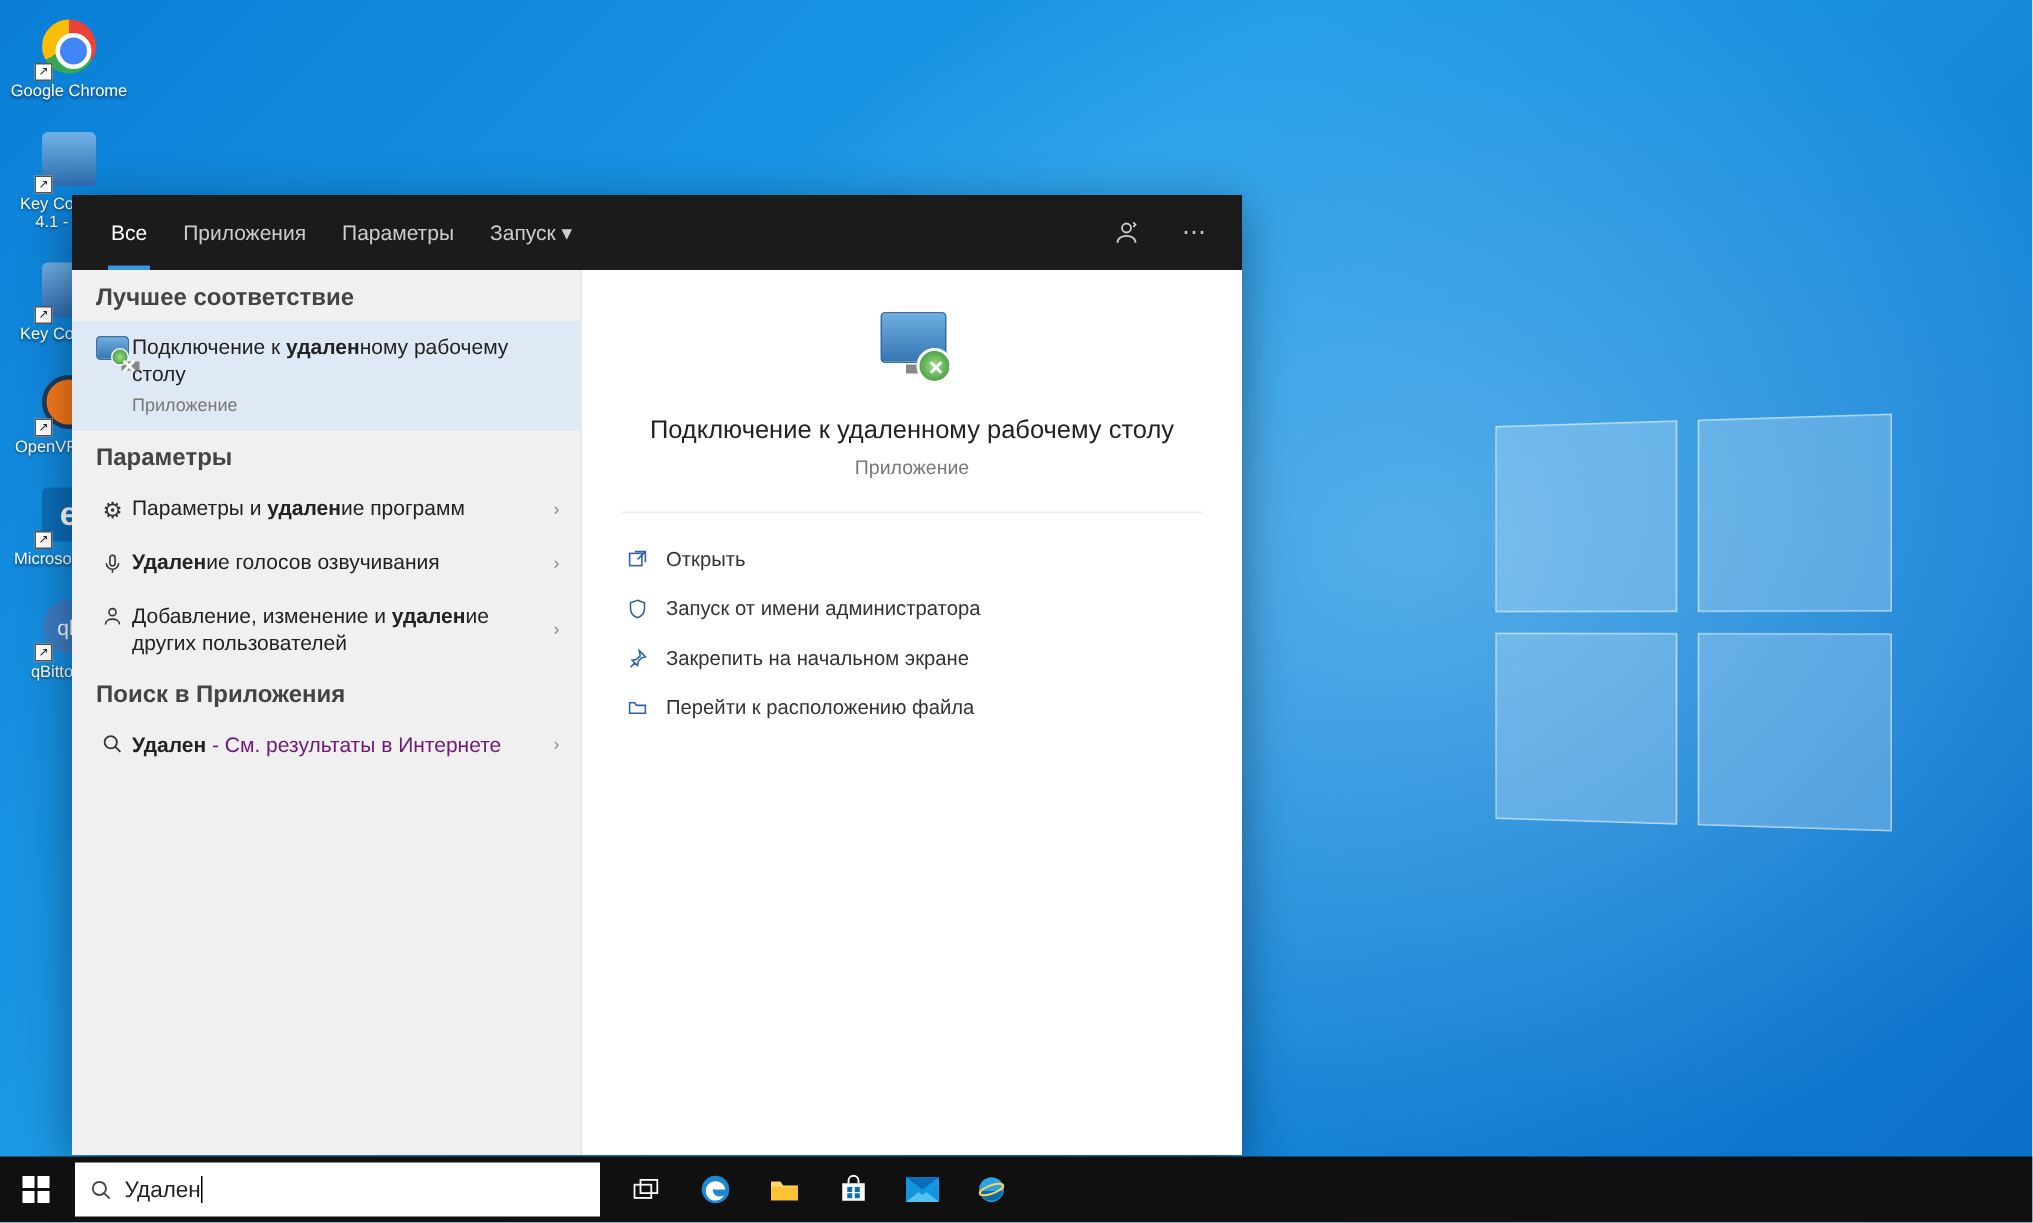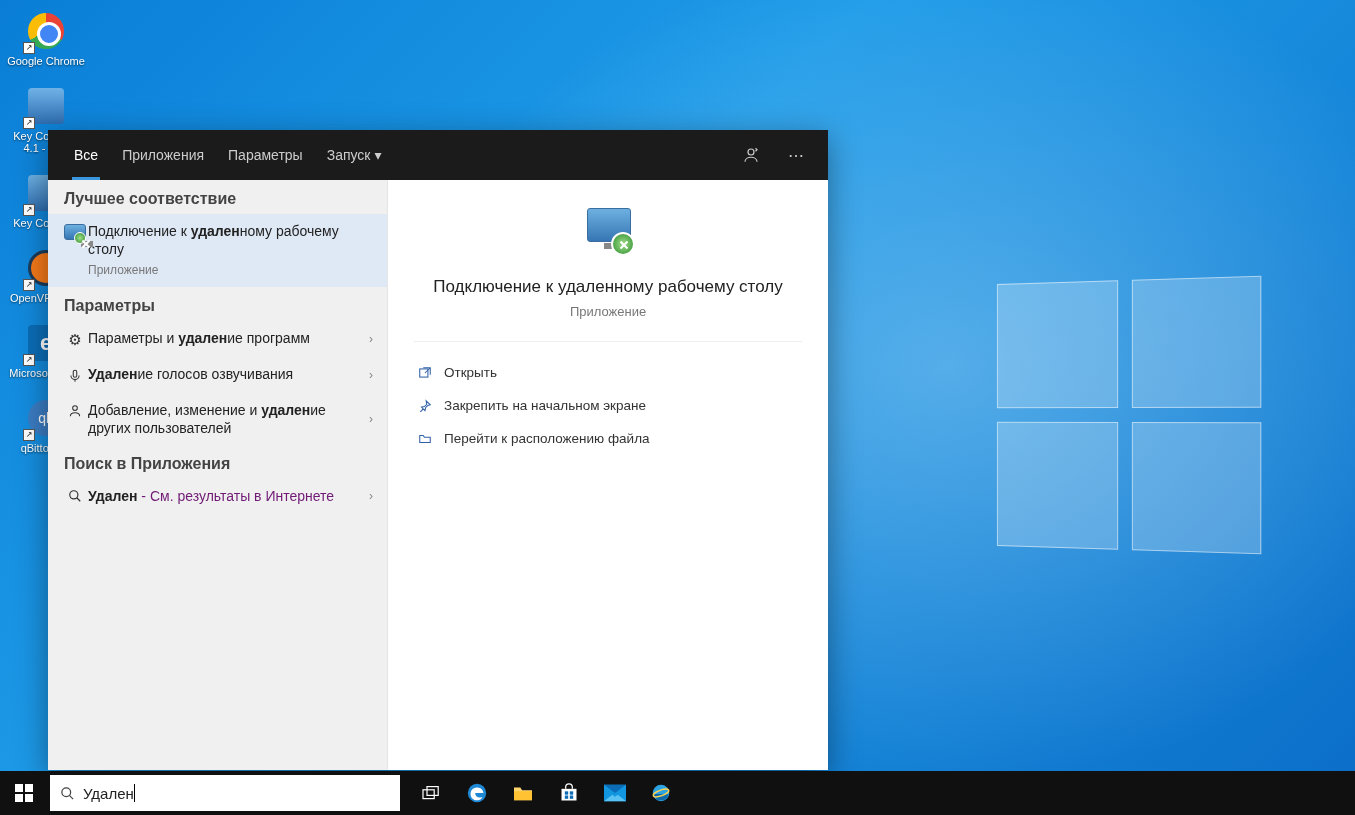--- a/index.html
+++ b/index.html
@@ -237,20 +237,28 @@
                 <svg width="14" height="14" viewBox="0 0 24 24" fill="none" stroke="#3061a8" stroke-width="1.8">
                   <rect x="3" y="5" width="14" height="14"></rect>
                   <path d="M9 3h12v12M21 3l-9 9"></path>
                 </svg>
               </span>
             <span>Открыть</span>
           </div>
           <div class="paction">
             <span class="aicon">
                 <svg width="14" height="14" viewBox="0 0 24 24" fill="none" stroke="#3061a8" stroke-width="1.8">
+                  <path d="M12 2l8 3v6c0 5-3 9-8 11-5-2-8-6-8-11V5z"></path>
+                </svg>
+              </span>
+            <span>Запуск от имени администратора</span>
+          </div>
+          <div class="paction">
+            <span class="aicon">
+                <svg width="14" height="14" viewBox="0 0 24 24" fill="none" stroke="#3061a8" stroke-width="1.8">
                   <path d="M14 3l7 7-4 1-4 4-1 5-3-3-5 5 5-5-3-3 5-1 4-4z"></path>
                 </svg>
               </span>
             <span>Закрепить на начальном экране</span>
           </div>
           <div class="paction">
             <span class="aicon">
                 <svg width="14" height="14" viewBox="0 0 24 24" fill="none" stroke="#3061a8" stroke-width="1.8">
                   <path d="M3 6h6l2 3h10v9H3z"></path>
                 </svg>

